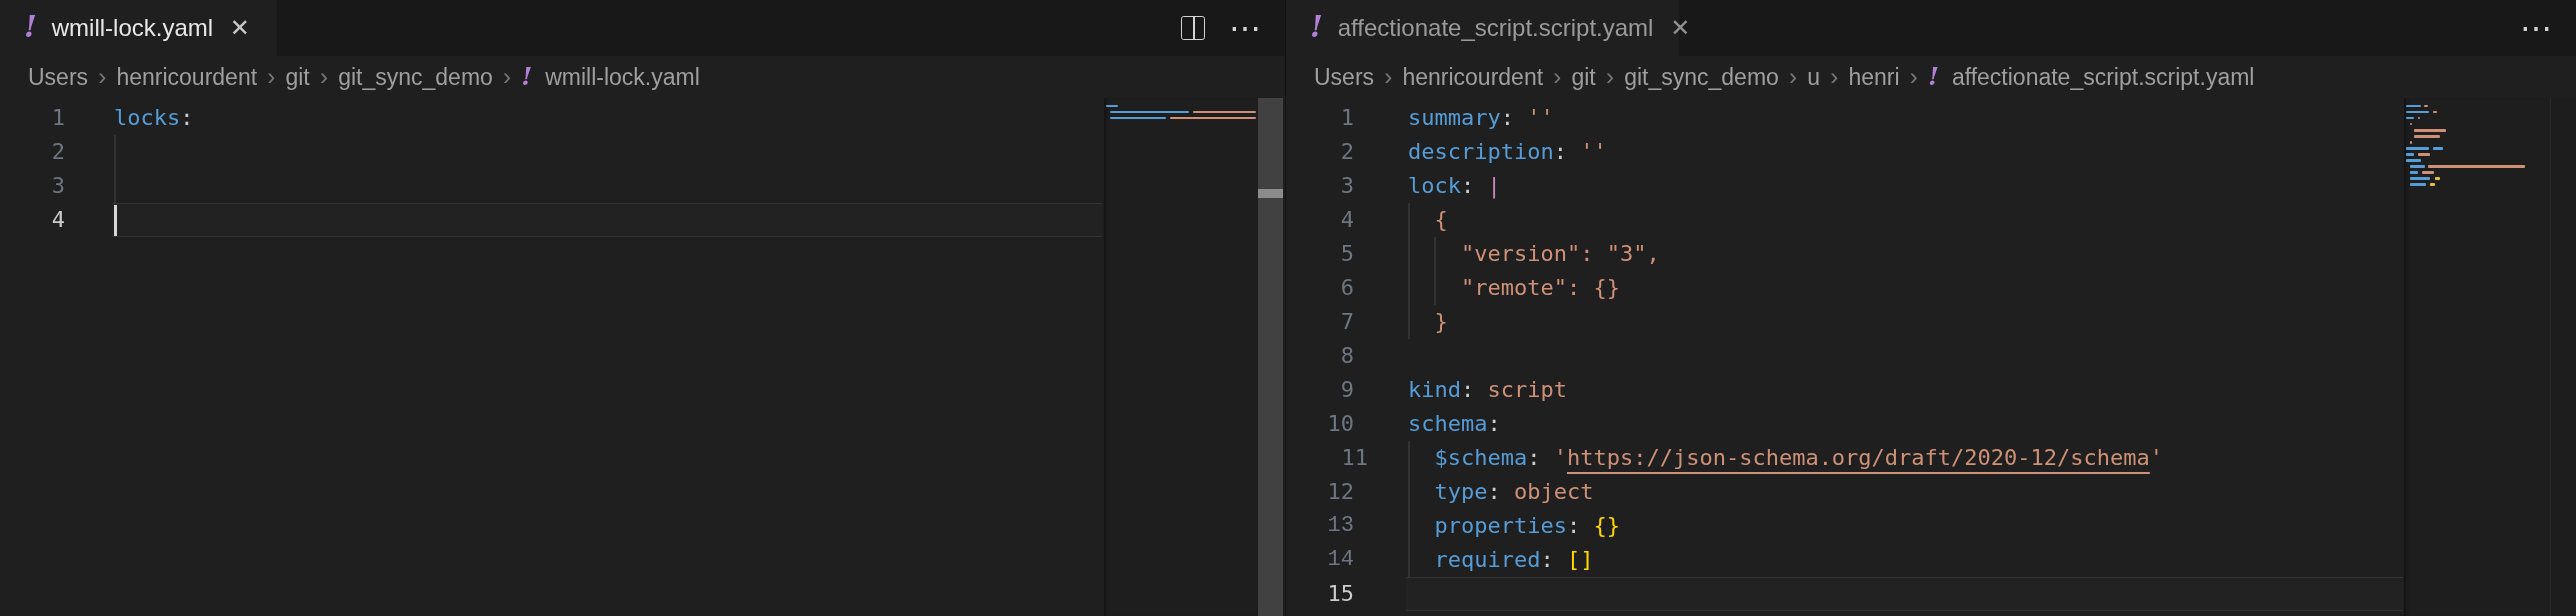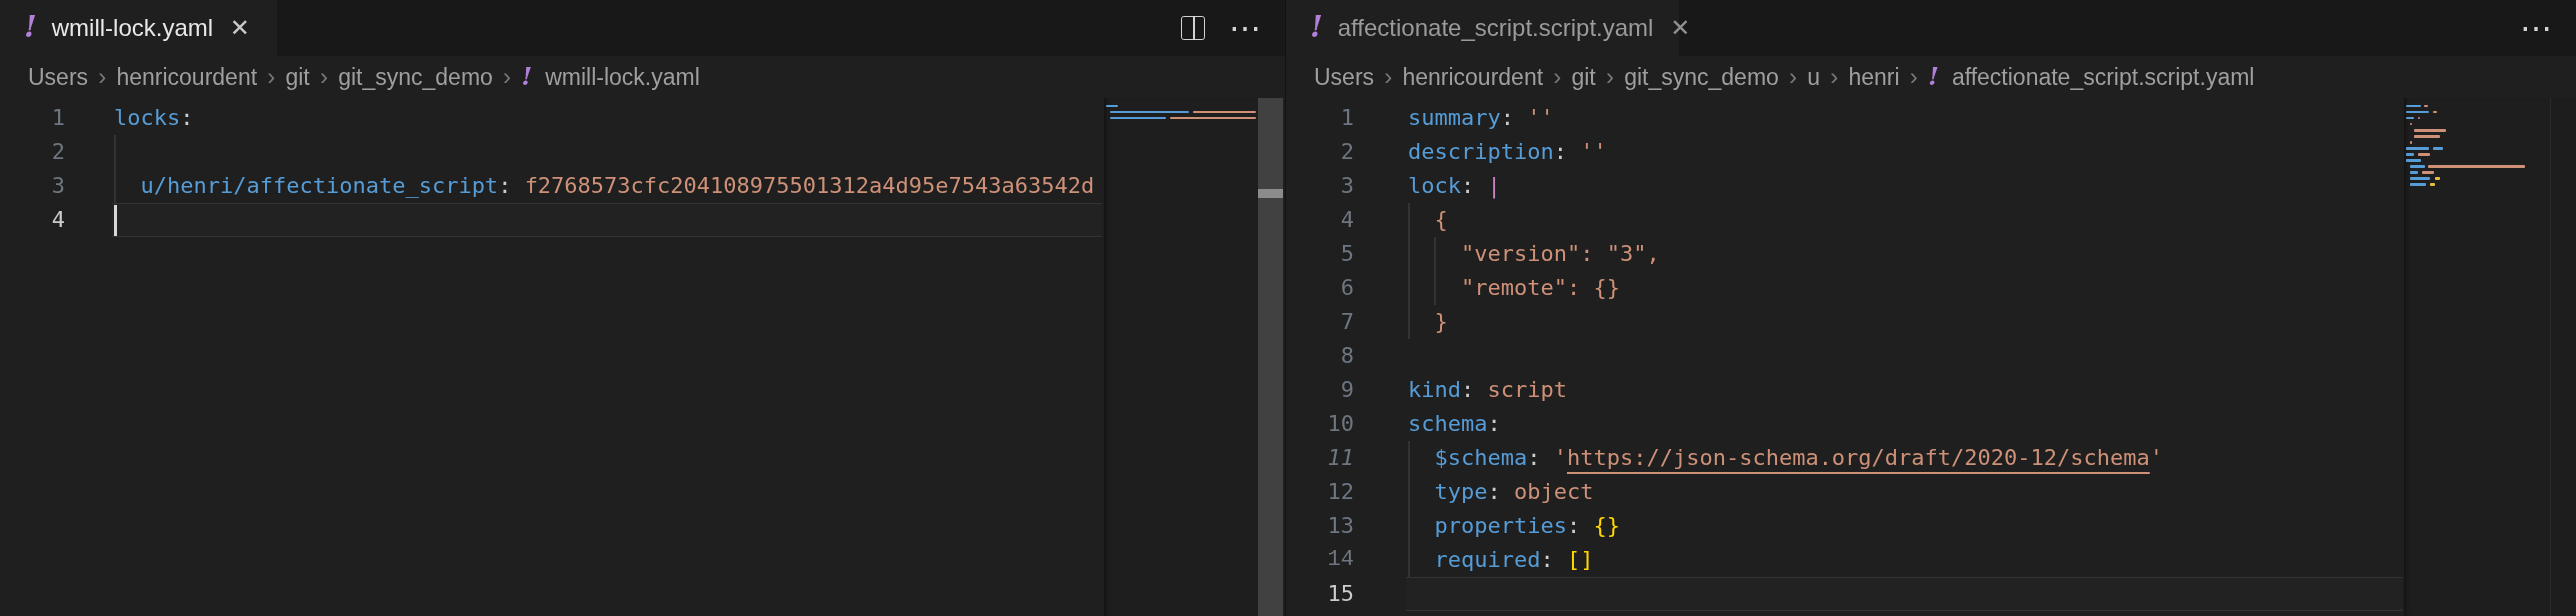--- a/index.html
+++ b/index.html
@@ -96,21 +96,20 @@
             <div class="line-num" style="width: 114px; padding-right: 49px;">1</div>
             <pre><span class="tok-k">locks</span><span class="tok-p">:</span></pre>
           </div>
           <div class="code-line">
             <div class="guide" style="left: 114px;"></div>
             <div class="line-num" style="width: 114px; padding-right: 49px;">2</div>
           </div>
           <div class="code-line">
             <div class="guide" style="left: 114px;"></div>
             <div class="line-num" style="width: 114px; padding-right: 49px;">3</div>
-            <pre><span class="tok-p">  </span><span class="tok-k">u/henri/affectionate_script</span><span class="tok-p">: </span><span class="tok-s">f2768573cfc204108975501312a4d95e7543a63542d</span></pre>
           </div>
           <div class="code-line">
             <div class="cur-border" style="left: 112px; right: 183px;"></div>
             <div class="line-num active" style="width: 114px; padding-right: 49px;">4</div>
             <pre></pre>
             <div class="cursor" style="left: 114px;"></div>
           </div>
         </div>
       <div class="minimap" style="left:1104px; width:154px;">
           <div class="mm-row" style="top: 6.5px; left: 0px; right: 0px;">
@@ -202,31 +201,31 @@
           <div class="code-line">
             <div class="line-num" style="width: 122px; padding-right: 54px;">9</div>
             <pre><span class="tok-k">kind</span><span class="tok-p">: </span><span class="tok-s">script</span></pre>
           </div>
           <div class="code-line">
             <div class="line-num" style="width: 122px; padding-right: 54px;">10</div>
             <pre><span class="tok-k">schema</span><span class="tok-p">:</span></pre>
           </div>
           <div class="code-line">
             <div class="guide" style="left: 122px;"></div>
-            <div class="line-num" style="width: 122px; padding-right: 54px; font-style: italic;">11</div>
+            <div class="line-num" style="width: 122px; padding-right: 40px;">11</div>
             <pre><span class="tok-p">  </span><span class="tok-k">$schema</span><span class="tok-p">: </span><span class="tok-s">'</span><span class="tok-link">https://json-schema.org/draft/2020-12/schema</span><span class="tok-s">'</span></pre>
           </div>
           <div class="code-line">
             <div class="guide" style="left: 122px;"></div>
             <div class="line-num" style="width: 122px; padding-right: 54px;">12</div>
             <pre><span class="tok-p">  </span><span class="tok-k">type</span><span class="tok-p">: </span><span class="tok-s">object</span></pre>
           </div>
           <div class="code-line">
             <div class="guide" style="left: 122px;"></div>
-            <div class="line-num" style="width: 122px; padding-right: 54px;">13</div>
+            <div class="line-num" style="width: 122px; padding-right: 54px; font-family: Liberation Mono, monospace;">13</div>
             <pre><span class="tok-p">  </span><span class="tok-k">properties</span><span class="tok-p">: </span><span class="tok-y">{}</span></pre>
           </div>
           <div class="code-line">
             <div class="guide" style="left: 122px;"></div>
             <div class="line-num" style="width: 122px; padding-right: 54px; font-family: Liberation Mono, monospace;">14</div>
             <pre><span class="tok-p">  </span><span class="tok-k">required</span><span class="tok-p">: </span><span class="tok-y">[]</span></pre>
           </div>
           <div class="code-line">
             <div class="cur-border" style="left: 120px; right: 173px;"></div>
             <div class="line-num active" style="width: 122px; padding-right: 54px;">15</div>

